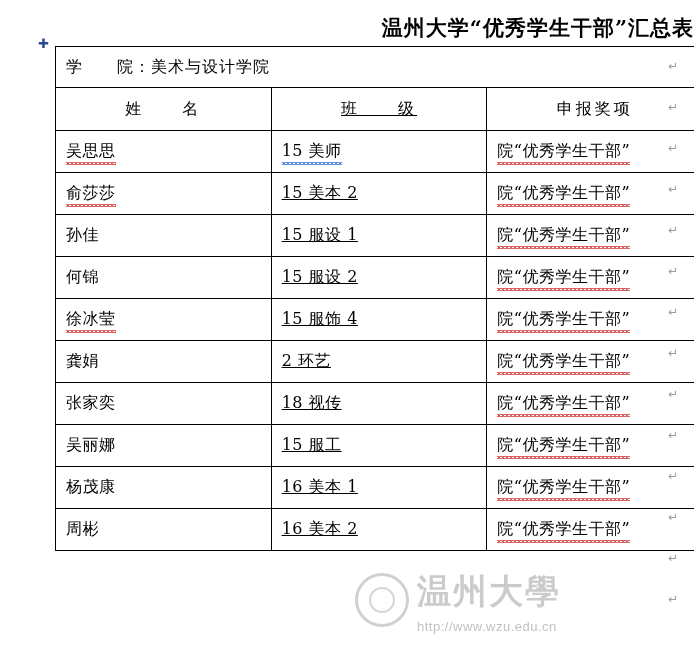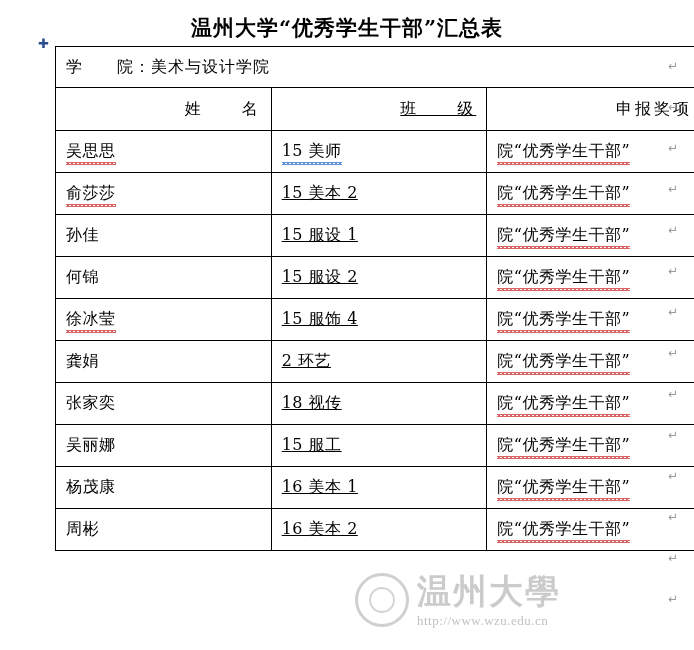--- a/index.html
+++ b/index.html
@@ -23,21 +23,21 @@
     height: 650px;
     background: #fff;
   }
 
   
   .doc-title {
     position: absolute;
     left: 0;
     top: 14px;
     width: 694px;
-    text-align: center;
+    text-align: right;
     font-family: "DejaVu Serif", "Liberation Serif", serif;
     font-weight: bold;
     font-size: 21px;
     letter-spacing: 1px;
     color: #000;
     white-space: nowrap;
   }
 
   
   .move-handle {
@@ -73,21 +73,21 @@
     vertical-align: middle;
     white-space: nowrap;
     overflow: hidden;
   }
   .dept-cell {
     height: 40px;
     letter-spacing: 1px;
   }
   .hdr-cell {
     height: 42px;
-    text-align: right;
+    text-align: center;
     letter-spacing: 3px;
   }
   .row-cell {
     height: 41px;
     letter-spacing: 0.5px;
   }
   .col-name { width: 130px; }
   .col-class { width: 145px; text-decoration: underline; }
   .col-award { width: 297px; margin-left: 17px; }
 
@@ -166,22 +166,22 @@
     font-family: Liberation Mono, monospace;
     font-size: 34px;
     font-weight: bold;
     color: rgba(140,140,140,0.45);
     letter-spacing: 2px;
     white-space: nowrap;
   }
   .wm-url {
     position: absolute;
     left: 62px;
-    top: 48px;
-    font-family: Liberation Serif, serif;
+    top: 54px;
+    font-family: Liberation Sans, sans-serif;
     font-size: 13px;
     color: rgba(140,140,140,0.55);
     letter-spacing: 0.5px;
     white-space: nowrap;
   }
 </style>
 </head>
 <body>
 
 <div class="page">

